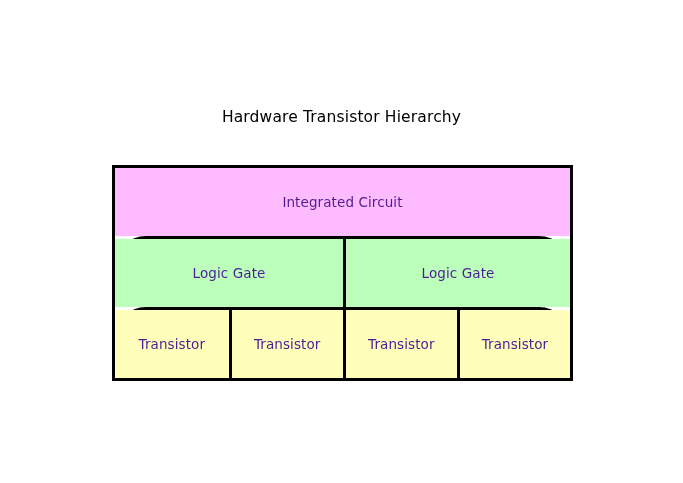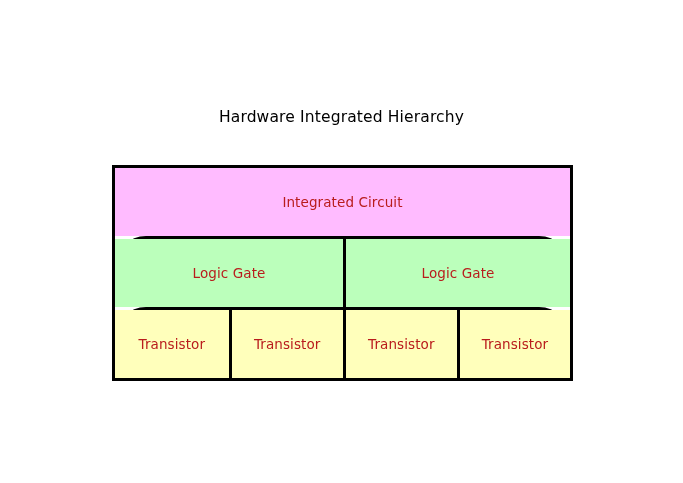--- a/index.html
+++ b/index.html
@@ -63,39 +63,39 @@
   }
 
   .tier-cell {
     box-sizing: border-box;
     display: flex;
     align-items: center;
     justify-content: center;
     font-size: 13.5px;
     font-weight: 500;
     letter-spacing: 0.1px;
-    color: #b91c1c;
+    color: #4c1d95;
     white-space: nowrap;
     overflow: hidden;
   }
   .tier-cell + .tier-cell {
     border-left: 3px solid #000000;
   }
 
   
   .tier-ic        { background: #ffbbff; }
   .tier-gate      { background: #bbffbb; }
   .tier-transistor{ background: #ffffbb; }
 </style>
 </head>
 <body>
 
 <div id="canvas">
 
-  <div id="diagram-title">Hardware Integrated Hierarchy</div>
+  <div id="diagram-title">Hardware Transistor Hierarchy</div>
 
   <div id="hierarchy">
 
     <div class="tier-row">
       <div class="tier-cell tier-ic" style="flex:1 1 0;">
         <span>Integrated Circuit</span>
       </div>
     </div>
 
     <div class="tier-row">

